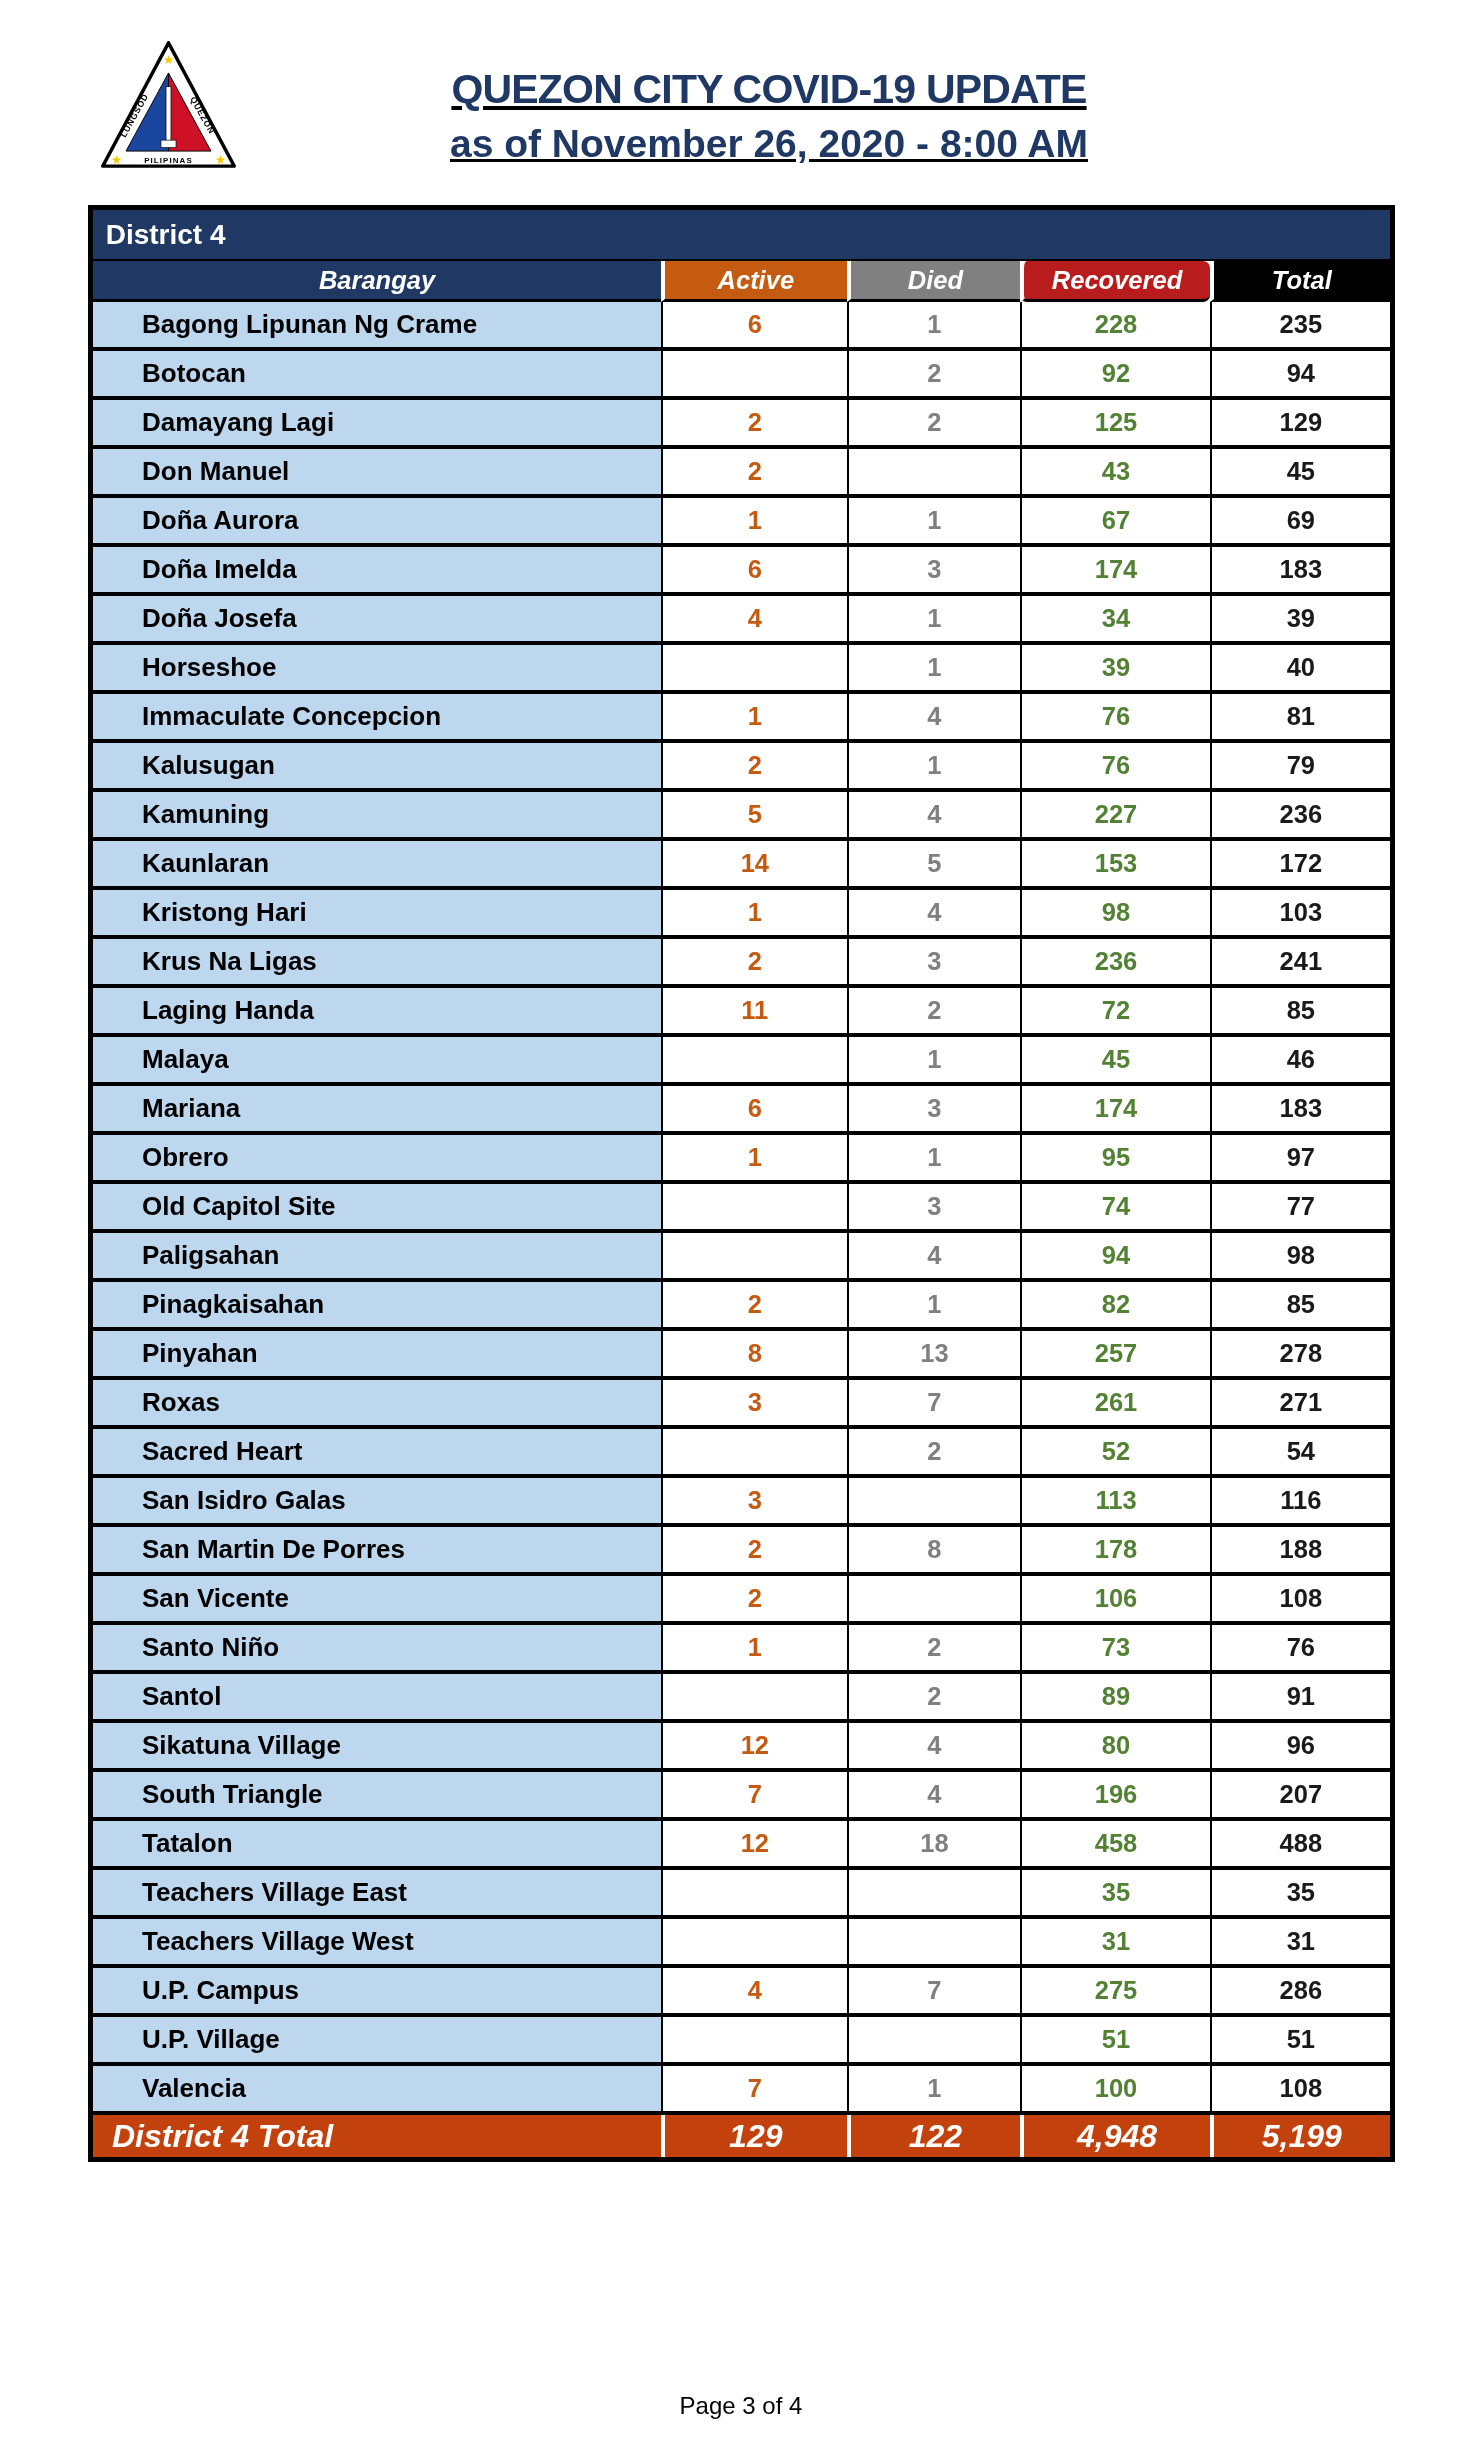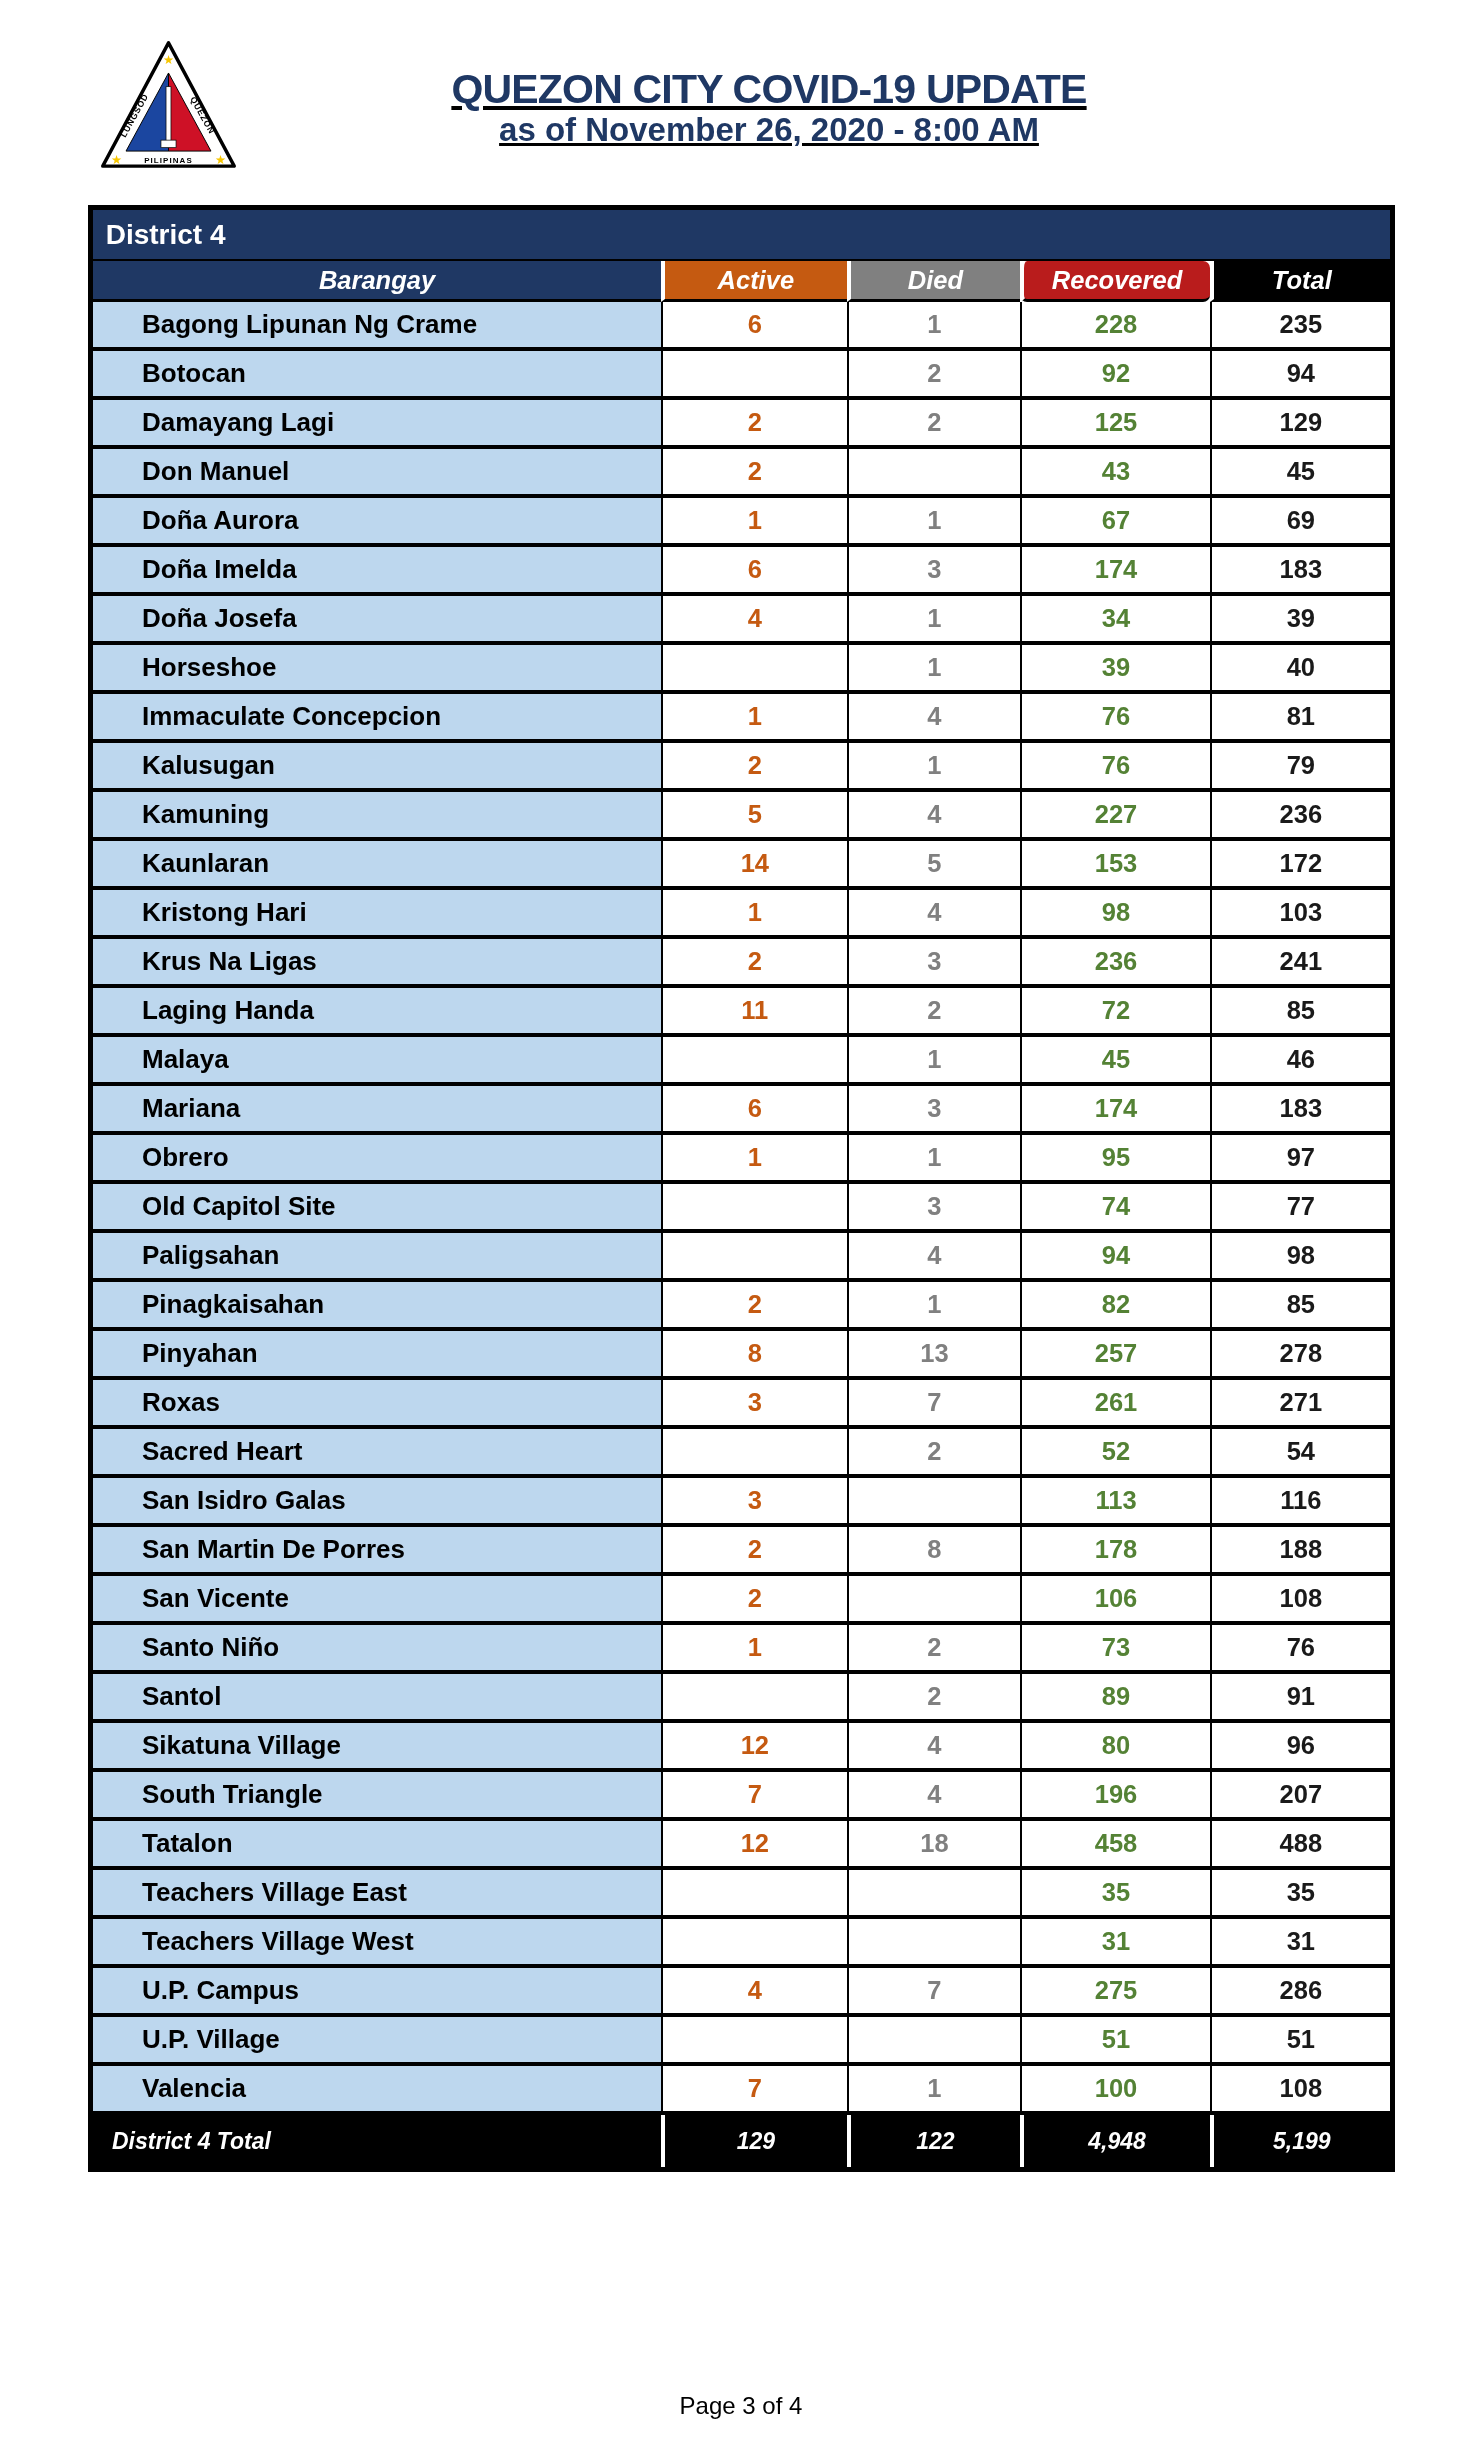--- a/index.html
+++ b/index.html
@@ -6,21 +6,21 @@
   body{
     width:1482px;height:2462px;position:relative;
     font-family:"Liberation Sans", sans-serif;
     -webkit-font-smoothing:antialiased;
   }
   
   .report-header{position:absolute;top:0;left:0;width:100%;height:199px;}
   .seal{position:absolute;left:100px;top:40px;}
   .titles{margin-left:56px;text-align:center;padding-top:68px;text-decoration:underline;}
   .title{font-size:41px;font-weight:bold;color:#1F3864;letter-spacing:-0.8px;line-height:1.05;}
-  .subtitle{font-size:33px;font-weight:bold;color:#1F3864;}
+  .subtitle{font-size:39px;font-weight:bold;color:#1F3864;margin-top:11px;}
   
   .table-wrap{
     position:absolute;left:88px;top:205px;width:1307px;
     border:5.6px solid #000;box-sizing:border-box;background:#fff;
   }
   table{width:100%;border-collapse:separate;border-spacing:0;table-layout:fixed;}
   td,th{box-sizing:border-box;overflow:hidden;white-space:nowrap;}
   
   .banner td{
     background:#1F3864;color:#fff;font-weight:bold;font-size:28px;
@@ -47,22 +47,22 @@
   .data-row td + td{border-left:2.4px solid #000;}
   .data-row td.col-barangay{
     background:#BDD7EE;color:#000;text-align:left;padding-left:49px;font-size:26px;
   }
   .col-active{color:#C55A11;}
   .col-died{color:#808080;}
   .col-recovered{color:#548235;}
   .col-total{color:#1a1a1a;}
   
   .total-row td{
-    background:#000000;color:#fff;font-weight:bold;font-style:italic;
-    font-size:23px;height:52px;text-align:center;
+    background:#c2410c;color:#fff;font-weight:bold;font-style:italic;
+    font-size:32px;height:42px;text-align:center;
   }
   .total-row td + td{border-left:4px solid #fff;}
   .total-row td:first-child{text-align:left;padding-left:19px;}
   
   .page-footer{
     position:absolute;top:2392px;left:0;width:100%;
     text-align:center;font-size:24px;color:#000;
   }
 </style>
 </head>

